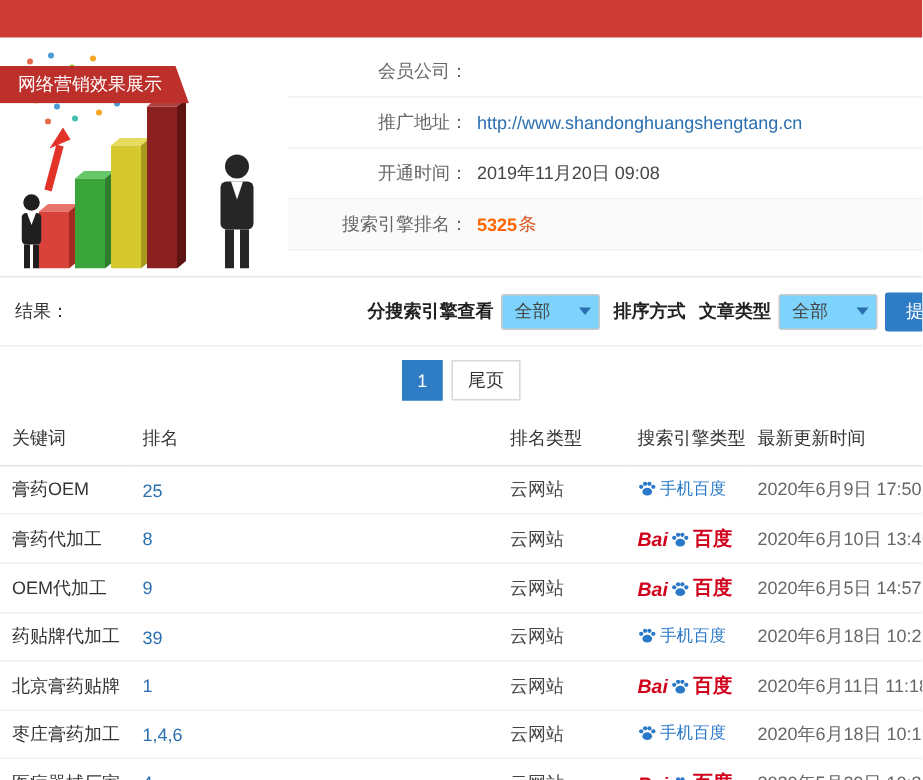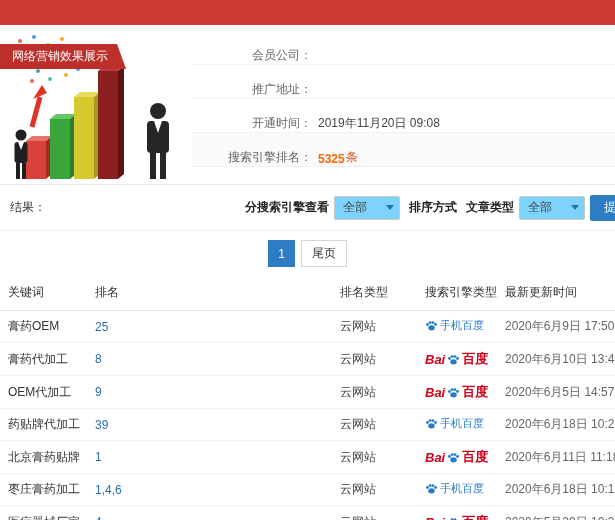--- a/index.html
+++ b/index.html
@@ -10,21 +10,21 @@
   .topbar { height: 25px; background: #ce3a34; }
   .topbar-tab { display: inline-block; height: 25px; line-height: 25px; padding: 0 18px 0 12px;
     background: #bc2f2a; color: #fff; font-size: 12px;
     clip-path: polygon(0 0, calc(100% - 9px) 0, 100% 100%, 0 100%); margin-top: 44px; }
 
   
   .info { display: flex; border-bottom: 1px solid #e8e8e8; height: 160px; }
   .chart-wrap { width: 192px; padding: 6px 2px 2px 6px; }
   .chart-wrap svg { width: 182px; height: 148px; display: block; }
   .fields { flex: 1; padding-top: 6px; }
-  .field-row { display: flex; align-items: flex-end; height: 34px; border-bottom: 1px solid #f2f2f2; }
+  .field-row { display: flex; align-items: center; height: 34px; border-bottom: 1px solid #f2f2f2; }
   .field-row.hl { background: #fafafa; }
   .field-label { width: 120px; text-align: right; color: #666; flex: none; }
   .field-value { padding-left: 6px; white-space: nowrap; }
   .v-green { color: #2e9e2e; }
   .v-link { color: #2a6fb0; cursor: pointer; }
   .v-plain { color: #444; }
   .v-orange { color: #ff6600; font-weight: bold; }
   .v-suffix { color: #d9531e; padding-left: 1px; }
 
   
@@ -138,20 +138,21 @@
         </g>
       </svg>
     </div>
 
     <div class="fields">
       <div class="field-row">
         <span class="field-label">会员公司：</span>
       </div>
       <div class="field-row">
         <span class="field-label">推广地址：</span>
+        <span class="field-value v-link">http://www.shandonghuangshengtang.cn</span>
       </div>
       <div class="field-row">
         <span class="field-label">开通时间：</span>
         <span class="field-value v-plain">2019年11月20日 09:08</span>
       </div>
       <div class="field-row hl">
         <span class="field-label">搜索引擎排名：</span>
         <span class="field-value v-orange">5325</span>
         <span class="v-suffix">条</span>
       </div>

